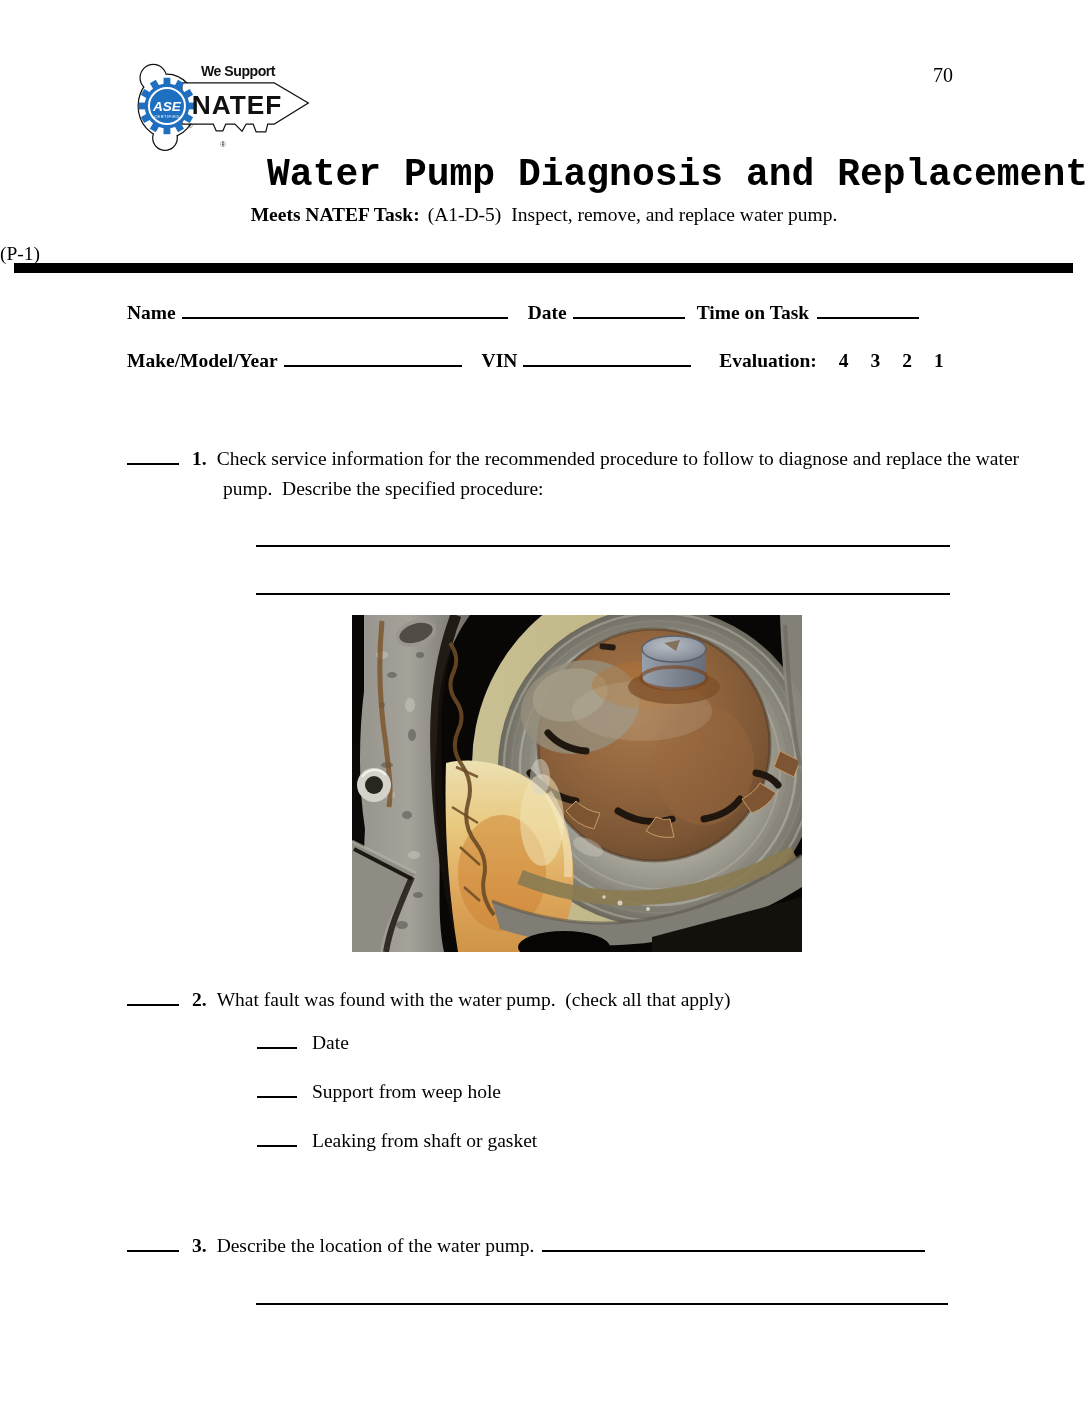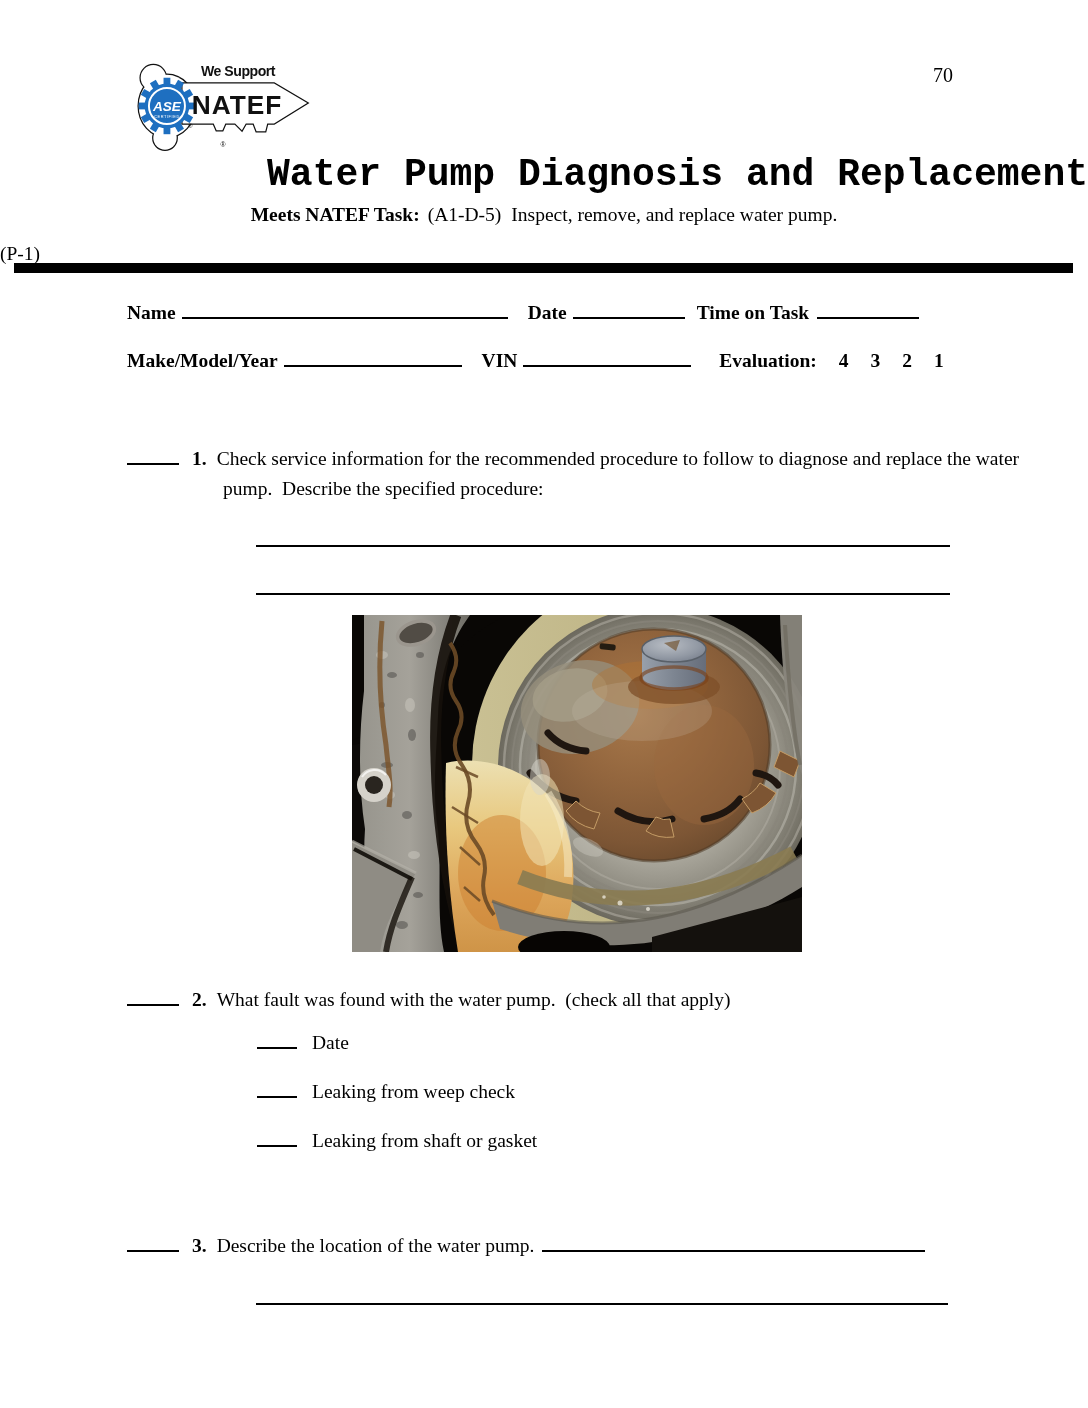--- a/index.html
+++ b/index.html
@@ -288,21 +288,21 @@
   </div>
 
   <div class="question q2">
     <span class="uline qblank"></span><span class="qnum">2.</span><span class="qtext">What fault was found with the water pump.  (check all that apply)</span>
   </div>
 
   <div class="opt" style="top:1032px">
     <span class="uline optblank"></span><span>Date</span>
   </div>
   <div class="opt" style="top:1081px">
-    <span class="uline optblank"></span><span>Leaking from weep check</span>
+    <span class="uline optblank"></span><span>Support from weep hole</span>
   </div>
   <div class="opt" style="top:1130px">
     <span class="uline optblank"></span><span>Leaking from shaft or gasket</span>
   </div>
 
   <div class="question q3">
     <span class="uline qblank"></span><span class="qnum">3.</span><span class="qtext">Describe the location of the water pump.</span><span class="uline q3line"></span>
   </div>
   <div class="hline ans3"></div>
 

